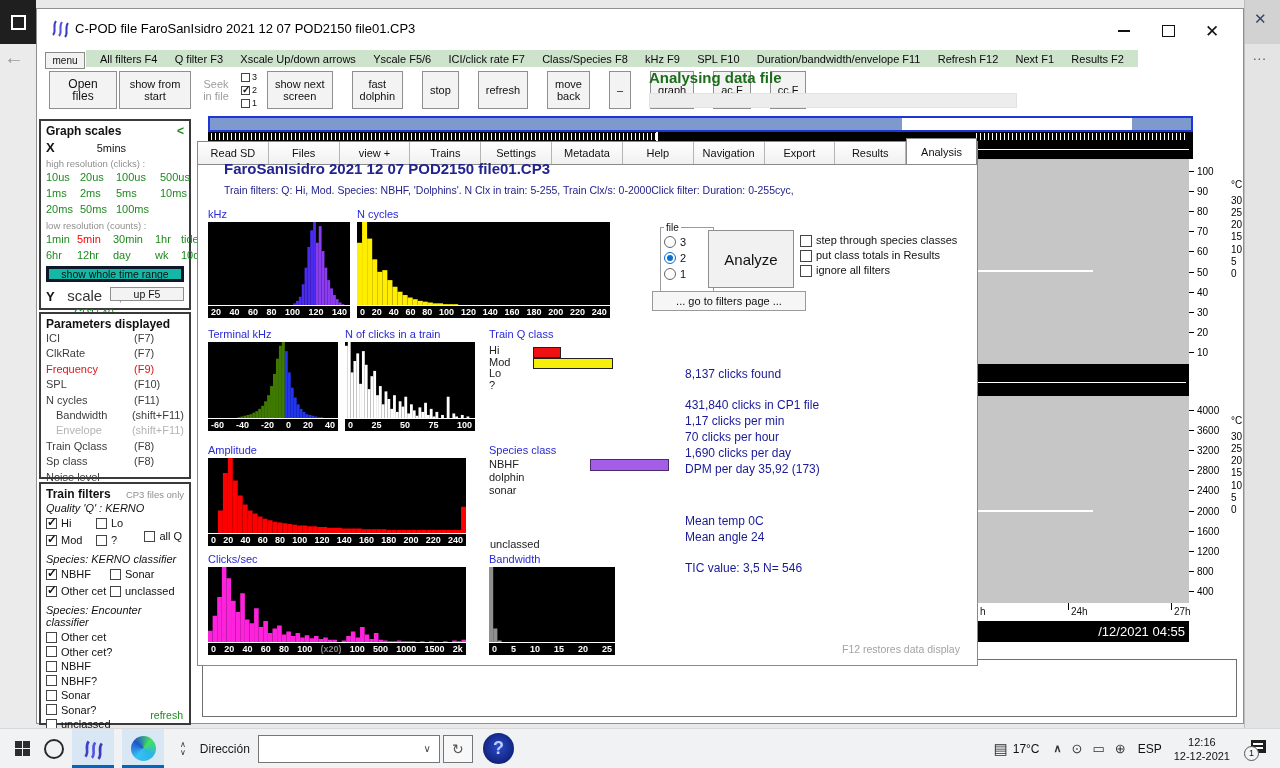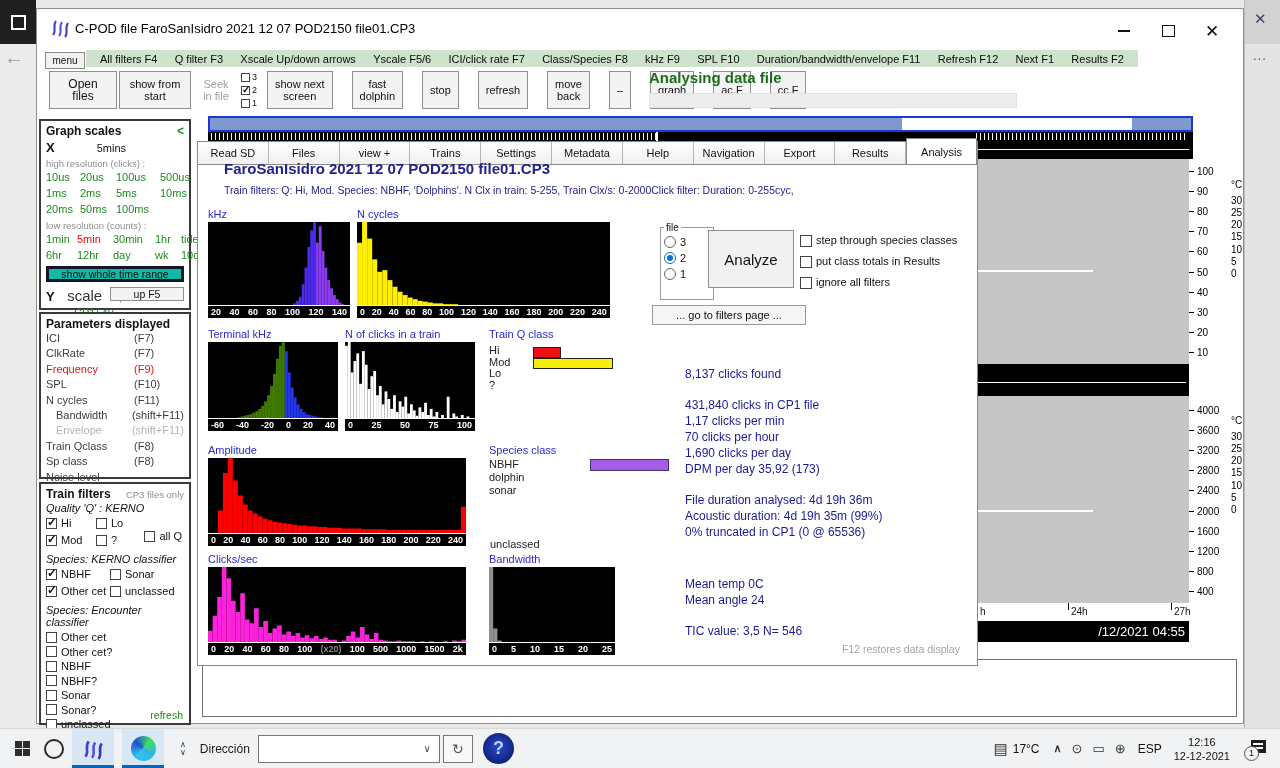--- a/index.html
+++ b/index.html
@@ -148,24 +148,24 @@
 
   #file-group{position:absolute;left:462px;top:80px;width:46px;height:72px;border:1px solid #9a9a9a;}
   #file-group legend, .legend{font-size:10px;padding:0 2px;}
   fieldset{margin:0;padding:1px 3px 3px 3px;border:1px solid #9a9a9a;}
   .ritem{display:flex;align-items:center;gap:4px;font-size:11px;line-height:16px;}
   .rb{width:12px;height:12px;border:1px solid #666;border-radius:50%;background:#fff;position:relative;box-sizing:border-box;flex:0 0 auto;}
   .rb.sel{border-color:#0b6fd0;}
   .rb.sel::after{content:"";position:absolute;left:2px;top:2px;right:2px;bottom:2px;background:#0b6fd0;border-radius:50%;}
   #analyze-btn{position:absolute;left:510px;top:88px;width:86px;height:58px;background:#f1f1f1;border:1px solid #8f8f8f;
     font-size:15px;display:flex;align-items:center;justify-content:center;box-sizing:border-box;}
-  #analysis-options{position:absolute;left:602px;top:91px;display:flex;flex-direction:column;gap:6px;}
+  #analysis-options{position:absolute;left:602px;top:91px;display:flex;flex-direction:column;}
   .fitem.opt .cb{width:12px;height:12px;}
   #goto-filters{position:absolute;left:454px;top:149px;width:154px;height:20px;background:#f6f6f6;border:1px solid #9a9a9a;
-    font-size:11px;display:flex;align-items:center;justify-content:center;box-sizing:border-box;margin-top:14px;}
+    font-size:11px;display:flex;align-items:center;justify-content:center;box-sizing:border-box;}
 
   #qclass{position:absolute;left:291px;top:186px;width:200px;}
   #qclass .chart-label{margin-bottom:3px;}
   .qrow{font-size:11px;line-height:11.5px;color:#222;}
   .qbar{position:absolute;height:11px;border:1px solid #222;box-sizing:border-box;}
   #qbar-hi{left:44px;top:19px;}
   #qbar-mod{left:44px;top:30px;}
   #species{position:absolute;left:291px;top:302px;width:220px;}
   #species .qrow{line-height:13px;}
   .unclassed-label{position:absolute;left:1px;top:94px;font-size:11px;color:#222;}
@@ -1065,25 +1065,20 @@
           <div class="res-block b0">
             <div class="res-line">8,137 clicks found</div>
           </div>
           <div class="res-block b1">
             <div class="res-line">431,840 clicks in CP1 file</div>
             <div class="res-line">1,17 clicks per min</div>
             <div class="res-line">70 clicks per hour</div>
             <div class="res-line">1,690 clicks per day</div>
             <div class="res-line">DPM per day 35,92 (173)</div>
           </div>
-          <div class="res-block b2">
-            <div class="res-line">File duration analysed: 4d 19h 36m</div>
-            <div class="res-line">Acoustic duration: 4d 19h 35m (99%)</div>
-            <div class="res-line">0% truncated in CP1  (0 @ 65536)</div>
-          </div>
           <div class="res-block b3">
             <div class="res-line">Mean temp 0C</div>
             <div class="res-line">Mean angle 24</div>
           </div>
           <div class="res-block b4">
             <div class="res-line">TIC value: 3,5  N= 546</div>
           </div>
         </div>
       <div id="footnote">F12 restores data display</div>
     </div>

